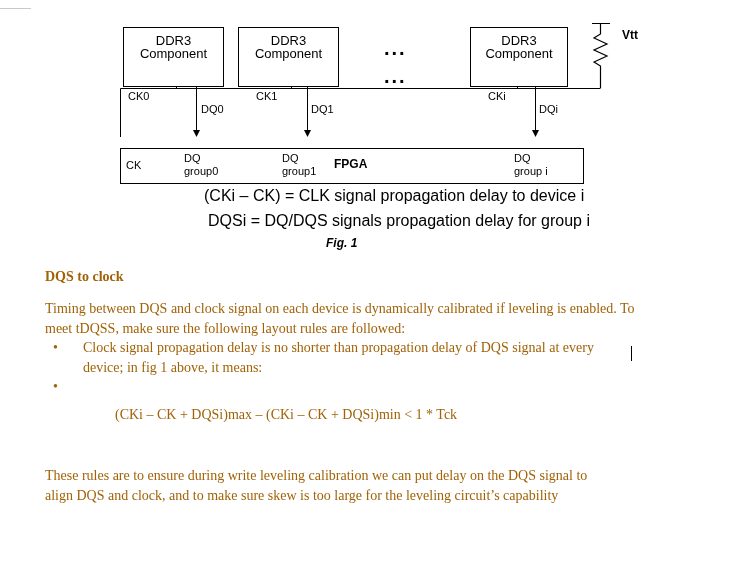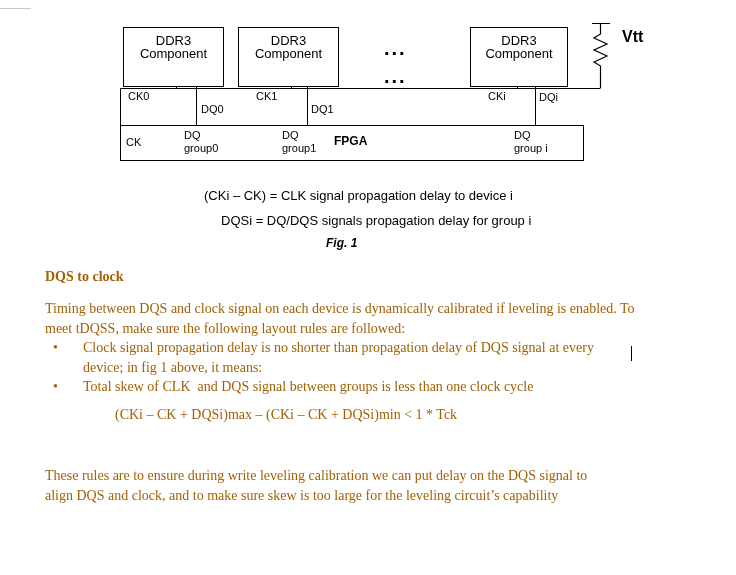--- a/index.html
+++ b/index.html
@@ -6,25 +6,25 @@
   body{width:736px;height:575px;background:#fff;overflow:hidden;}
   .page{position:relative;width:736px;height:575px;background:#fff;color:#000;}
 
   
   .figure{position:relative;width:736px;height:255px;font-family:"Liberation Sans",sans-serif;color:#000;}
   .figure svg{position:absolute;left:0;top:0;}
   .ddr-box{position:absolute;height:52px;border:1px solid #000;background:#fff;
            font-size:13px;line-height:13px;text-align:center;padding-top:6px;white-space:pre-line;}
   .dlabel{position:absolute;font-size:11px;line-height:13px;}
   .dots{position:absolute;font-size:20px;font-weight:bold;letter-spacing:2px;line-height:20px;}
-  .vtt{position:absolute;font-size:16px;font-weight:bold;text-align:center;}
+  .vtt{position:absolute;font-size:12px;font-weight:bold;text-align:center;}
   .fpga-box{position:absolute;border:1px solid #000;background:#fff;}
   .fpga-box span{position:absolute;font-size:11px;line-height:12.5px;white-space:pre-line;}
   .fpga-box .fpga-name{font-size:12px;font-weight:bold;text-align:right;}
-  .caption{position:absolute;font-size:13px;line-height:14px;}
+  .caption{position:absolute;font-size:16px;line-height:14px;}
   .figlabel{position:absolute;font-size:12px;font-weight:bold;font-style:italic;}
 
   
   .textbody{padding:12px 0 0 45px;font-family:"Liberation Serif",serif;font-size:14px;line-height:19.5px;color:#a16207;}
   .textbody h2{font-size:14px;font-weight:bold;line-height:19px;margin:0 0 13px 0;}
   .para{margin:0;}
   .intro{width:600px;}
   .bullet{display:flex;margin:0;}
   .glyph{flex:0 0 30px;padding-left:8px;}
   .btext{width:548px;white-space:pre-wrap;}
@@ -82,51 +82,50 @@
     <span class="dots" style="left:384px;top:38px">...</span>
     <span class="dots" style="left:384px;top:66px">...</span>
 
     <span class="vtt" style="left:622px;top:28px">Vtt</span>
 
     <span class="dlabel" style="left:128px;top:90px">CK0</span>
     <span class="dlabel" style="left:256px;top:90px">CK1</span>
     <span class="dlabel" style="left:488px;top:90px">CKi</span>
     <span class="dlabel" style="left:201px;top:103px">DQ0</span>
     <span class="dlabel" style="left:311px;top:103px">DQ1</span>
-    <span class="dlabel" style="left:539px;top:91px">DQi</span>
+    <span class="dlabel" style="left:539px;top:103px">DQi</span>
 
-    <div class="fpga-box" style="left:120px;top:125px;width:462px;height:34px">
+    <div class="fpga-box" style="left:120px;top:148px;width:462px;height:34px">
       <span style="left:5px;top:10px">CK</span>
       <span style="left:63px;top:3px">DQ
 group0</span>
       <span style="left:161px;top:3px">DQ
 group1</span>
       <span class="fpga-name" style="left:213px;top:9px">FPGA</span>
       <span style="left:393px;top:3px">DQ
 group i</span>
     </div>
 
     <div class="caption" style="left:204px;top:189px">(CKi – CK) = CLK signal propagation delay to device i</div>
-    <div class="caption" style="left:221px;top:214px">DQSi = DQ/DQS signals propagation delay for group i</div>
+    <div class="caption" style="left:208px;top:214px">DQSi = DQ/DQS signals propagation delay for group i</div>
     <div class="figlabel" style="left:326px;top:236px">Fig. 1</div>
   </div>
 
   <div class="textbody">
     <h2>DQS to clock</h2>
 
     <p class="para intro">Timing between DQS and clock signal on each device is dynamically calibrated if leveling is enabled. To meet tDQSS, make sure the following layout rules are followed:</p>
 
     <div class="bullet">
       <span class="glyph">•</span>
       <span class="btext">Clock signal propagation delay is no shorter than propagation delay of DQS signal at every device; in fig 1 above, it means:</span>
     </div>
 
     <div class="bullet">
       <span class="glyph">•</span>
-      <span class="btext">Total skew of CLK  and DQS signal between groups is less than one clock cycle</span>
     </div>
     <div class="formula">(CKi – CK + DQSi)max – (CKi – CK + DQSi)min &lt; 1 * Tck</div>
 
     <p class="para closing">These rules are to ensure during write leveling calibration we can put delay on the DQS signal to align DQS and clock, and to make sure skew is too large for the leveling circuit’s capability</p>
   </div>
 
   <div class="cursor"></div>
 </div>
 
 </body></html>

